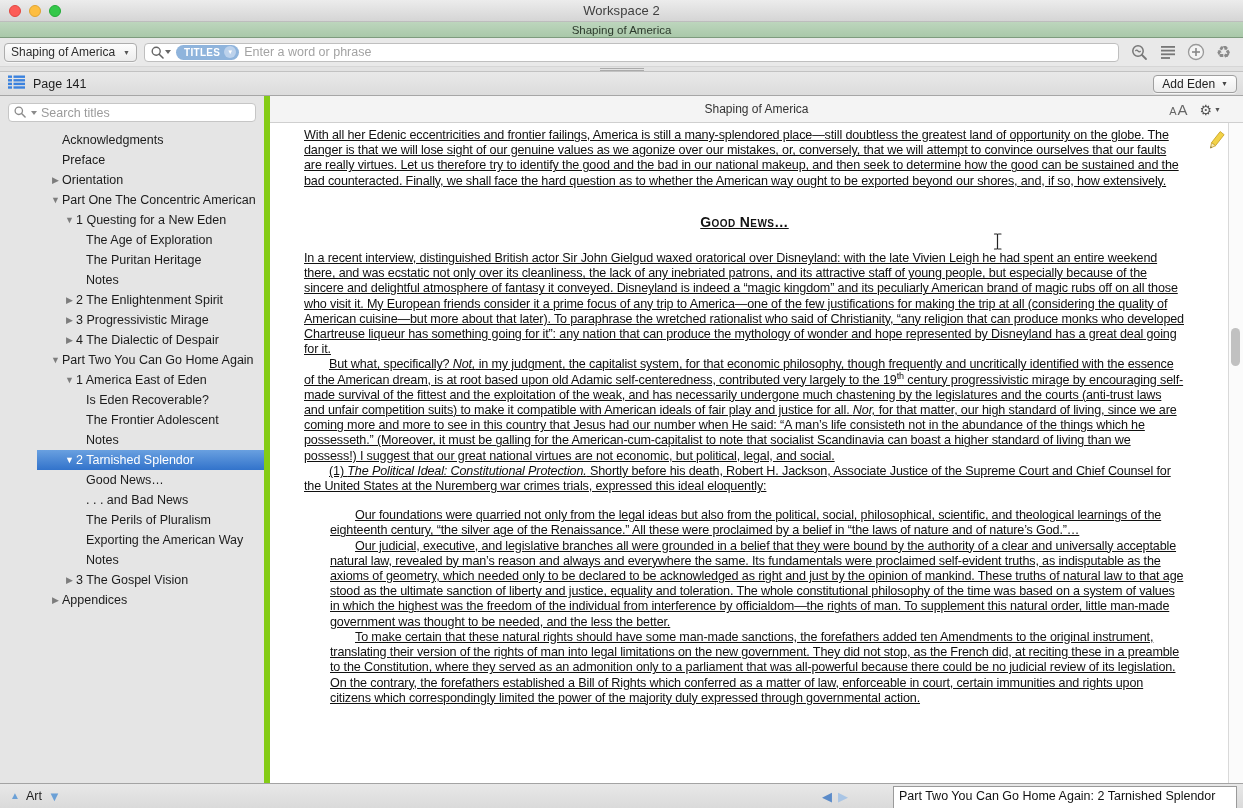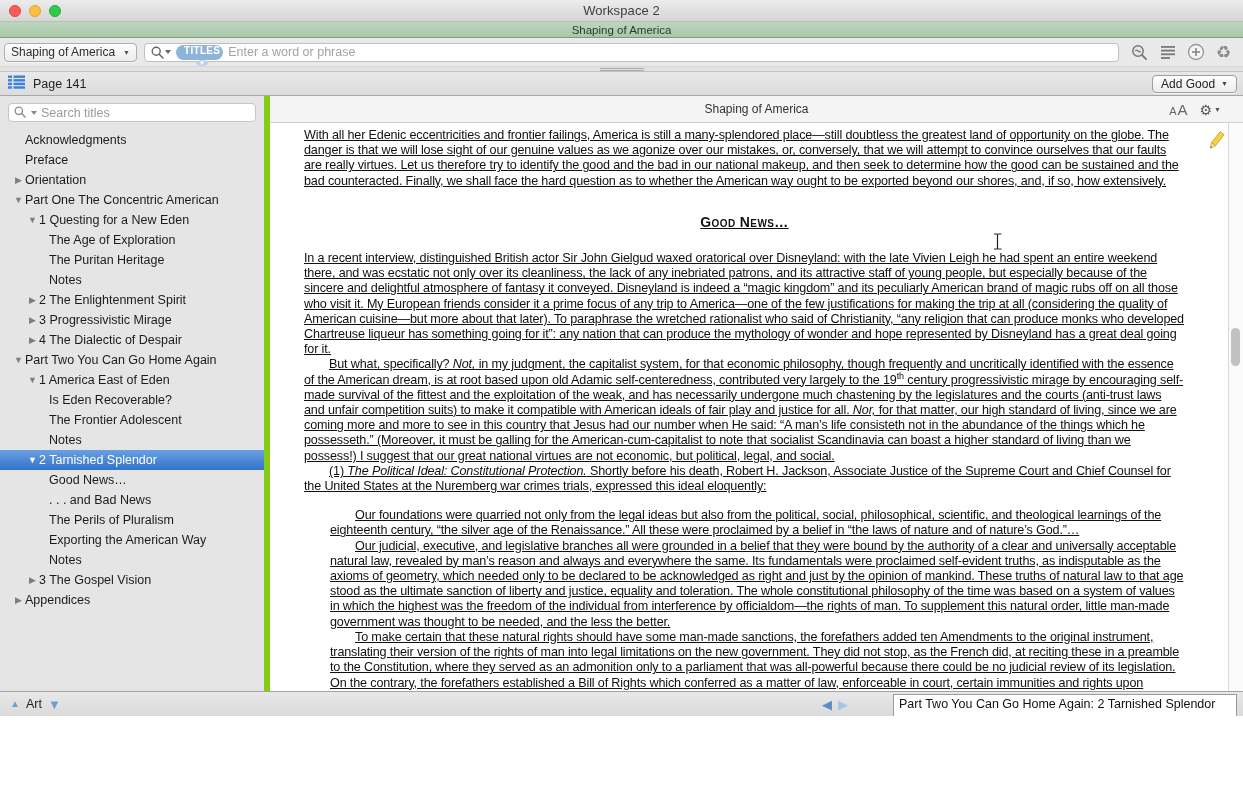--- a/index.html
+++ b/index.html
@@ -1,18 +1,18 @@
 <!DOCTYPE html>
 <html style="--sel-top: #69a0e0; --sel-bot: #3273cb; --tab-green: #a9c8a9; --tab-green-light: #bdd6bd; --pill-blue: #8fb4dc; --list-blue: #3b82de; --pencil: #f2d247; --nav-blue: #5b8bc9; --nav-light: #a9c5e5; --art-blue: #6ba0d6; --tl-red: #fc5c57; --tl-yel: #fdbe41; --tl-grn: #34c84a;"><head>
 <meta charset="utf-8">
 <style>
   * { box-sizing: border-box; margin: 0; padding: 0; }
   html,body { width:1243px; height:808px; overflow:hidden; }
   body { font-family:"Liberation Sans", sans-serif; background:#fff; }
-  .window { width:1243px; height:716px; display:flex; flex-direction:column; position:relative; }
+  .window { width:1243px; height:808px; display:flex; flex-direction:column; position:relative; }
 
   
   .titlebar { height:22px; flex:0 0 22px; background:linear-gradient(#ececec,#d5d5d5);
     border-bottom:1px solid #bdbdbd; position:relative; display:flex; align-items:center; justify-content:center; }
   .traffic { position:absolute; left:9px; top:5px; display:flex; gap:8px; }
   .tl { width:12px; height:12px; border-radius:50%; }
   .tl.red { background:var(--tl-red); border:1px solid #e14640; }
   .tl.yel { background:var(--tl-yel); border:1px solid #e0a432; }
   .tl.grn { background:var(--tl-grn); border:1px solid #23ab38; }
   .win-title { font-size:13px; color:#3e3e3e; font-weight:500; letter-spacing:.1px; }
@@ -26,21 +26,21 @@
   .toolbar { height:28px; flex:0 0 28px; background:#e9e9e9; display:flex; align-items:center; padding:0 10px 0 4px; gap:7px; }
   .book-btn { height:19px; min-width:132px; background:linear-gradient(#fdfdfd,#ececec);
     border:1px solid #adadad; border-radius:4px; display:flex; align-items:center; padding:0 6px; gap:8px;
     font-size:12px; color:#2e2e2e; box-shadow:0 1px 0 rgba(255,255,255,.6); }
   .book-btn .cap { margin-left:auto; font-size:7px; color:#555; }
   .search-field { flex:1; height:19px; background:#fff; border:1px solid #bfbfbf; border-radius:4px;
     display:flex; align-items:center; padding:0 6px; gap:5px; max-width:1004px; }
   .mag { flex:0 0 auto; display:flex; align-items:center; }
   .mag-caret { width:0; height:0; border-left:3px solid transparent; border-right:3px solid transparent; border-top:4px solid #666; margin-left:1px; }
   .scope-pill { background:var(--pill-blue); color:#fff; font-size:10px; font-weight:bold; letter-spacing:.3px;
-    border-radius:9px; height:15px; display:flex; align-items:center; padding:0 3px 0 8px; gap:4px;flex-direction:column; }
+    border-radius:9px; height:15px; display:flex; align-items:center; padding:0 3px 0 8px; gap:4px; }
   .pill-caret { width:12px; height:12px; border-radius:50%; background:#bcd2ec; color:#fff; font-size:6px;
     display:flex; align-items:center; justify-content:center; }
   .search-input { border:none; outline:none; flex:1; font-size:12.5px; color:#222; font-family:"Liberation Sans",sans-serif; background:transparent; }
   .search-input::placeholder { color:#a3a3a3; }
   .tool-icons { display:flex; align-items:center; gap:9px; margin-left:4px; }
   .ticon { display:flex; align-items:center; justify-content:center; width:19px; height:19px; color:#777; }
   .recycle-glyph { font-size:17px; color:#8a8a8a; line-height:1; }
 
   
   .splitter { height:5px; flex:0 0 5px; background:#e2e2e2; border-top:1px solid #d6d6d6; position:relative; }
@@ -56,21 +56,21 @@
     font-size:12px; color:#222; box-shadow:0 1px 0 rgba(255,255,255,.7); }
   .add-notes .cap { font-size:7px; color:#444; }
 
   
   .main { flex:1; display:flex; min-height:0; }
   .sidebar { width:270px; flex:0 0 270px; background:#e5e5e5; border-right:6px solid #84cc16; display:flex; flex-direction:column; overflow:hidden; }
   .side-search-wrap { padding:7px 8px 6px 8px; }
   .side-search { width:100%; height:19px; border:1px solid #c6c6c6; border-radius:4px; display:flex; align-items:center; padding:0 5px; gap:4px; background:#fff; }
   .side-search input { border:none; outline:none; flex:1; font-size:12.5px; color:#222; background:transparent; font-family:"Liberation Sans",sans-serif;}
   .side-search input::placeholder { color:#9b9b9b; }
-  .toc { flex:1; overflow:hidden; padding-top:2px; }
+  .toc { flex:1; overflow:hidden; padding-top:2px;padding-left:37px; }
   .toc-row { height:20px; display:flex; align-items:center; font-size:12.5px; color:#1b1b1b; cursor:default; }
   .toc-row .tri { width:13px; flex:0 0 13px; font-size:9px; color:#7d7d7d; text-align:center; line-height:20px; }
   .toc-row.lvl0 { padding-left:12px; }
   .toc-row.lvl1 { padding-left:26px; }
   .toc-row.lvl2 { padding-left:36px; }
   .toc-row.selected { background:linear-gradient(var(--sel-top),var(--sel-bot)); color:#fff; }
   .toc-row.selected .tri { color:#fff; }
 
   .content { flex:1; position:relative; background:#fff; display:flex; flex-direction:column; min-width:0; }
   .content-header { height:27px; flex:0 0 27px; background:#f4f4f4; border-bottom:1px solid #cfcfcf;
@@ -191,21 +191,21 @@
           <rect x="0" y="4.1" width="4" height="2.4" fill="var(--list-blue)"></rect>
           <rect x="5.5" y="4.1" width="11.5" height="2.4" fill="var(--list-blue)"></rect>
           <rect x="0" y="7.7" width="4" height="2.4" fill="var(--list-blue)"></rect>
           <rect x="5.5" y="7.7" width="11.5" height="2.4" fill="var(--list-blue)"></rect>
           <rect x="0" y="11.3" width="4" height="2.4" fill="var(--list-blue)"></rect>
           <rect x="5.5" y="11.3" width="11.5" height="2.4" fill="var(--list-blue)"></rect>
         </svg>
     </span>
     <span class="page-label">Page 141</span>
     <div class="add-notes">
-      <span>Add Good</span>
+      <span>Add Eden</span>
       <span class="cap">▼</span>
     </div>
   </div>
 
   <div class="main">
 
     <div class="sidebar">
       <div class="side-search-wrap">
         <div class="side-search">
           <span>

